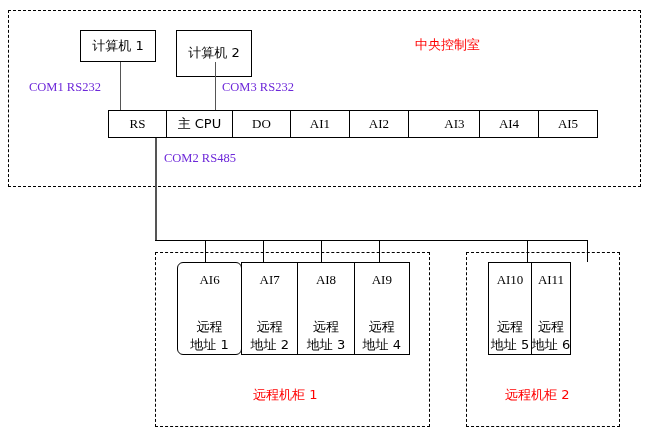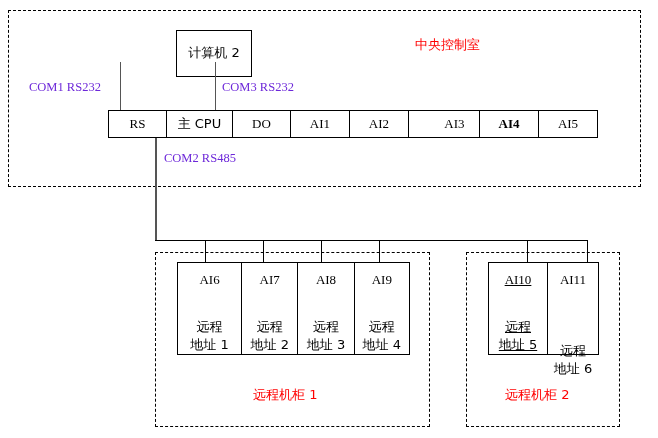--- a/index.html
+++ b/index.html
@@ -128,58 +128,59 @@
 </style>
 </head>
 <body>
 
 <div id="canvas">
 
   <div class="region" style="left:8px; top:10px; width:633px; height:177px;"></div>
 
   <div class="redlabel" style="left:415px; top:36px;">中央控制室</div>
 
+  <div class="box computer cjk" style="left:80px; top:30px; width:76px; height:32px;">计算机 1</div>
 
   <div class="box computer cjk" style="left:176px; top:30px; width:76px; height:47px;">计算机 2</div>
 
   <div class="vline" style="left:120px; top:62px; width:1px; height:48px;"></div>
   <div class="vline" style="left:215px; top:62px; width:1px; height:48px;"></div>
 
   <div class="label" style="left:29px; top:80px;">COM1 RS232</div>
   <div class="label" style="left:222px; top:80px;">COM3 RS232</div>
 
   <div class="modstrip" style="left:108px; top:110px; width:490px; height:28px;">
     <div class="cell" style="width:60px;">RS</div>
     <div class="cell cjk" style="width:68px;">主 CPU</div>
     <div class="cell" style="width:60px;">DO</div>
     <div class="cell" style="width:61px;">AI1</div>
     <div class="cell" style="width:61px;">AI2</div>
     <div class="cell" style="width:73px;padding-left:21px;">AI3</div>
-    <div class="cell" style="width:61px;font-weight:bold;">AI4</div>
+    <div class="cell" style="width:61px;">AI4</div>
     <div class="cell" style="width:61px;">AI5</div>
   </div>
 
   <div class="vline" style="left:155px; top:138px; width:2px; height:102px;"></div>
 
   <div class="label" style="left:164px; top:151px;">COM2 RS485</div>
 
   <div class="hline" style="left:155px; top:240px; width:433px; height:1px;"></div>
 
   <div class="vline dark" style="left:205px; top:240px; height:22px;"></div>
   <div class="vline dark" style="left:263px; top:240px; height:22px;"></div>
   <div class="vline dark" style="left:321px; top:240px; height:22px;"></div>
   <div class="vline dark" style="left:379px; top:240px; height:22px;"></div>
 
   <div class="vline dark" style="left:527px; top:240px; height:22px;"></div>
   <div class="vline dark" style="left:587px; top:240px; height:22px;"></div>
 
   <div class="region" style="left:155px; top:252px; width:275px; height:175px;"></div>
 
   <div class="rackstrip" style="left:177px; top:262px; width:233px; height:93px;">
-    <div class="rcell" style="width:67px;">
+    <div class="rcell" style="width:67px;border-radius:6px;">
       <div class="rtag">AI6</div>
       <div class="raddr cjk">
         <div>远程</div>
         <div>地址 1</div>
       </div>
     </div>
     <div class="rcell" style="width:59px;">
       <div class="rtag">AI7</div>
       <div class="raddr cjk">
         <div>远程</div>
@@ -200,28 +201,28 @@
         <div>地址 4</div>
       </div>
     </div>
   </div>
 
   <div class="redlabel" style="left:253px; top:386px;">远程机柜 1</div>
 
   <div class="region" style="left:466px; top:252px; width:154px; height:175px;"></div>
 
   <div class="rackstrip" style="left:488px; top:262px; width:119px; height:93px;">
-    <div class="rcell" style="width:60px;text-decoration:underline;">
+    <div class="rcell" style="width:44px;">
       <div class="rtag">AI10</div>
       <div class="raddr cjk">
         <div>远程</div>
         <div>地址 5</div>
       </div>
     </div>
-    <div class="rcell" style="width:52px;gap:24px;">
+    <div class="rcell" style="width:40px;">
       <div class="rtag">AI11</div>
       <div class="raddr cjk">
         <div>远程</div>
         <div>地址 6</div>
       </div>
     </div>
   </div>
 
   <div class="redlabel" style="left:505px; top:386px;">远程机柜 2</div>
 

